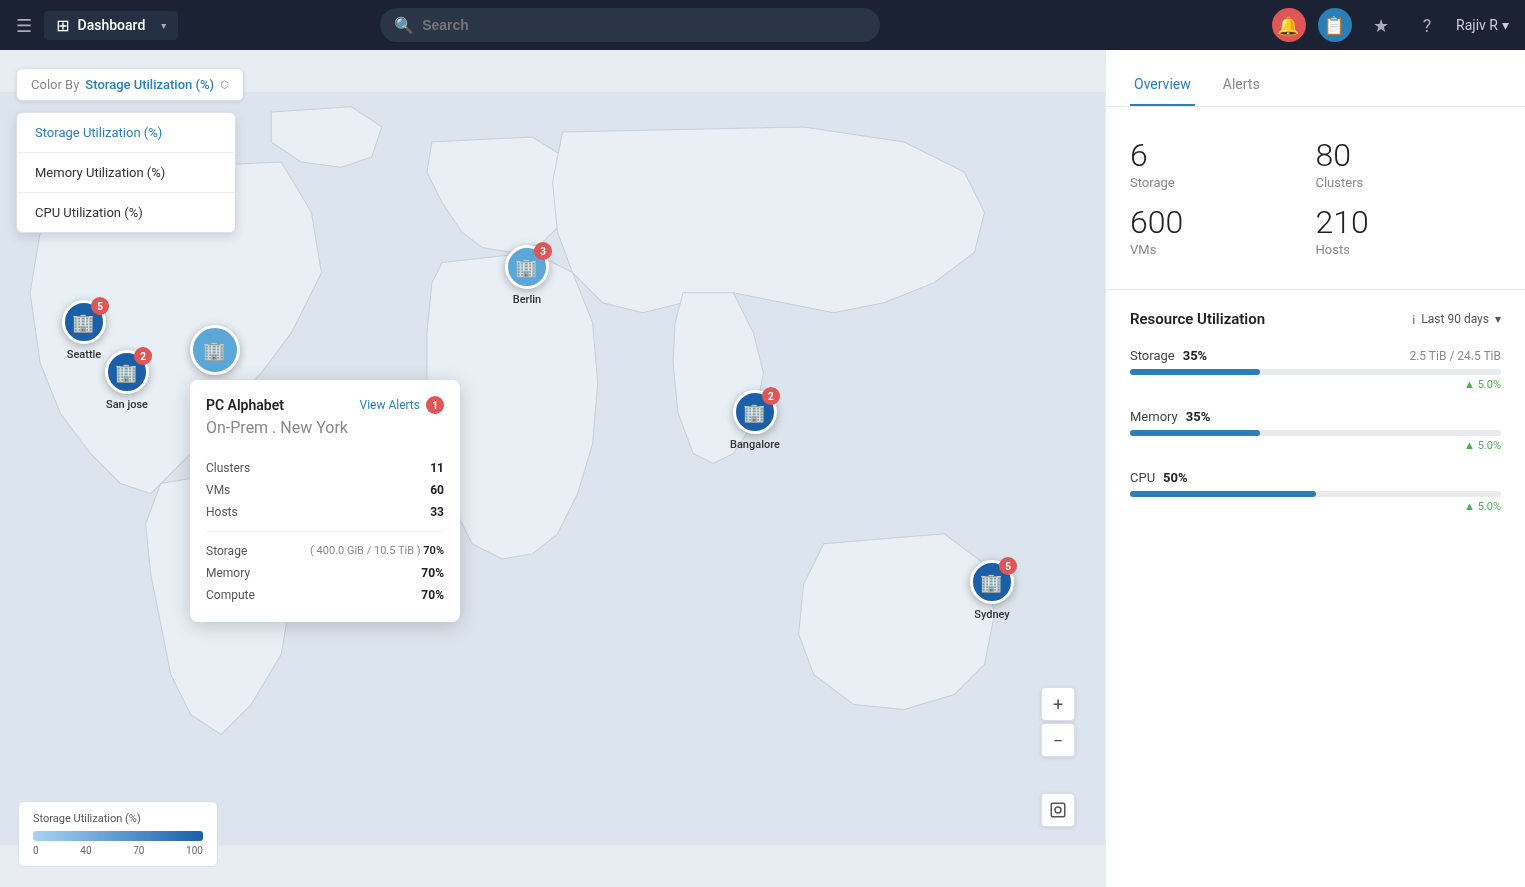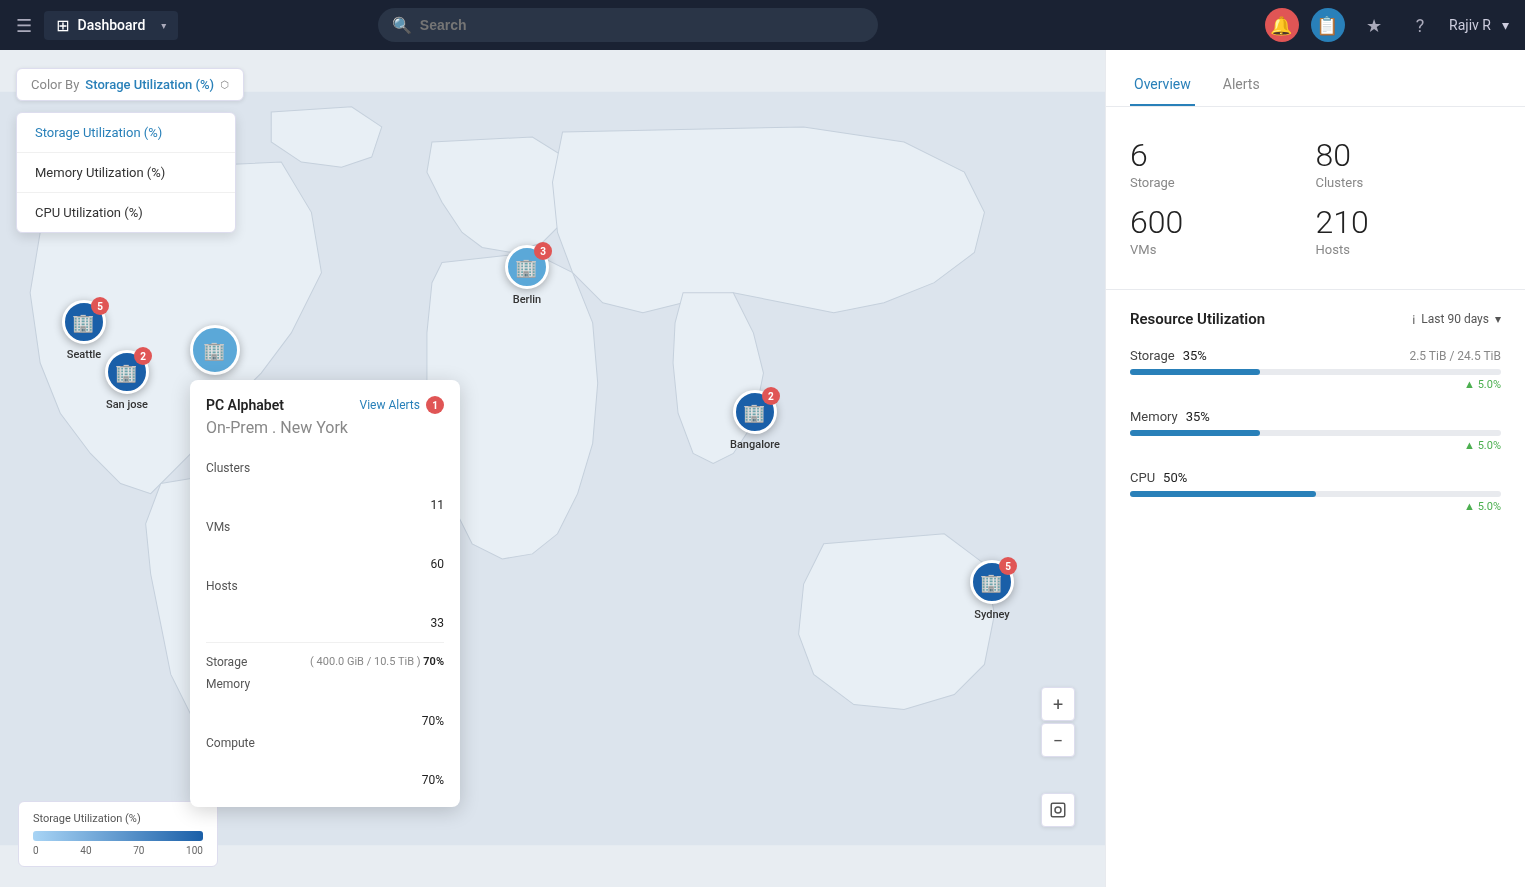--- a/index.html
+++ b/index.html
@@ -37,21 +37,21 @@
     .navbar-right { margin-left: auto; display: flex; align-items: center; gap: 12px; }
     .nav-icon-btn {
       width: 34px; height: 34px; border-radius: 50%;
       display: flex; align-items: center; justify-content: center;
       cursor: pointer; font-size: 18px; color: white;
     }
     .nav-icon-btn.bell { background: #e05555; }
     .nav-icon-btn.calendar { background: #2980b9; }
     .nav-icon-btn.star { color: #aab; background: transparent; }
     .nav-icon-btn.help { color: #aab; background: transparent; }
-    .nav-user { color: #ccd; font-size: 14px; cursor: pointer; display: flex; align-items: center; gap: 11px; }
+    .nav-user { color: #ccd; font-size: 14px; cursor: pointer; display: flex; align-items: center; gap: 4px; }
 
     
     .main-layout {
       display: flex;
       height: calc(887px - 50px);
     }
 
     
     .map-area {
       flex: 1;
@@ -159,21 +159,21 @@
       display: inline-flex; align-items: center; justify-content: center;
       margin-left: 6px;
     }
     .popup-subtitle { font-size: 16px; color: #888; margin-bottom: 20px; }
     .popup-row {
       display: flex; justify-content: space-between;
       font-size: 12px; color: #444;
       padding: 4px 0;
     }
     .popup-row-label { color: #555; }
-    .popup-row-value { font-weight: 400; color: #222; margin-top: 37px; }
+    .popup-row-value { font-weight: 700; color: #222; }
     .popup-divider { height: 1px; background: #f0f0f0; margin: 8px 0; }
 
     
     .legend {
       position: absolute;
       bottom: 20px; left: 18px;
       background: white;
       border: 1px solid #dde;
       border-radius: 6px;
       padding: 10px 14px;
@@ -264,21 +264,21 @@
       font-size: 12px; color: #555;
     }
 
     .resource-item { margin-bottom: 18px; }
     .resource-item-header {
       display: flex; justify-content: space-between;
       align-items: center; margin-bottom: 6px;
     }
     .resource-item-left { display: flex; align-items: center; gap: 8px; }
     .resource-item-name { font-size: 13px; color: #444; }
-    .resource-item-pct { font-size: 13px; font-weight: 400; color: #222; }
+    .resource-item-pct { font-size: 13px; font-weight: 700; color: #222; }
     .resource-item-right { display: flex; align-items: center; gap: 8px; }
     .resource-item-detail { font-size: 12px; color: #888; }
     .resource-bar-bg {
       height: 6px; background: #e8eaee; border-radius: 3px;
       position: relative;
     }
     .resource-bar-fill {
       height: 100%; border-radius: 3px; background: #2980b9;
       position: absolute; top: 0; left: 0;
     }

